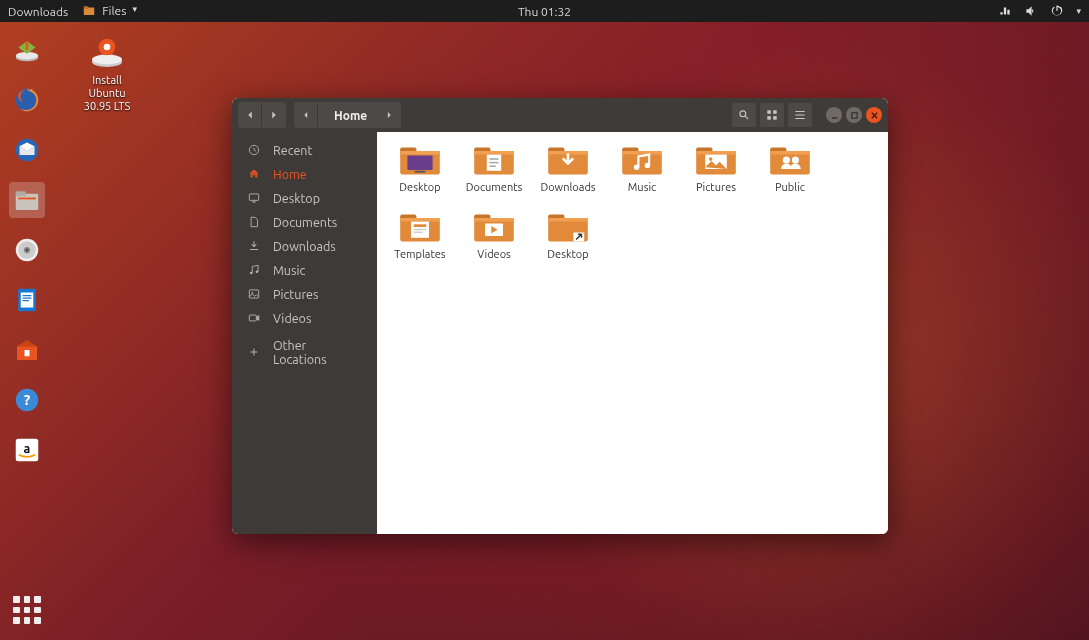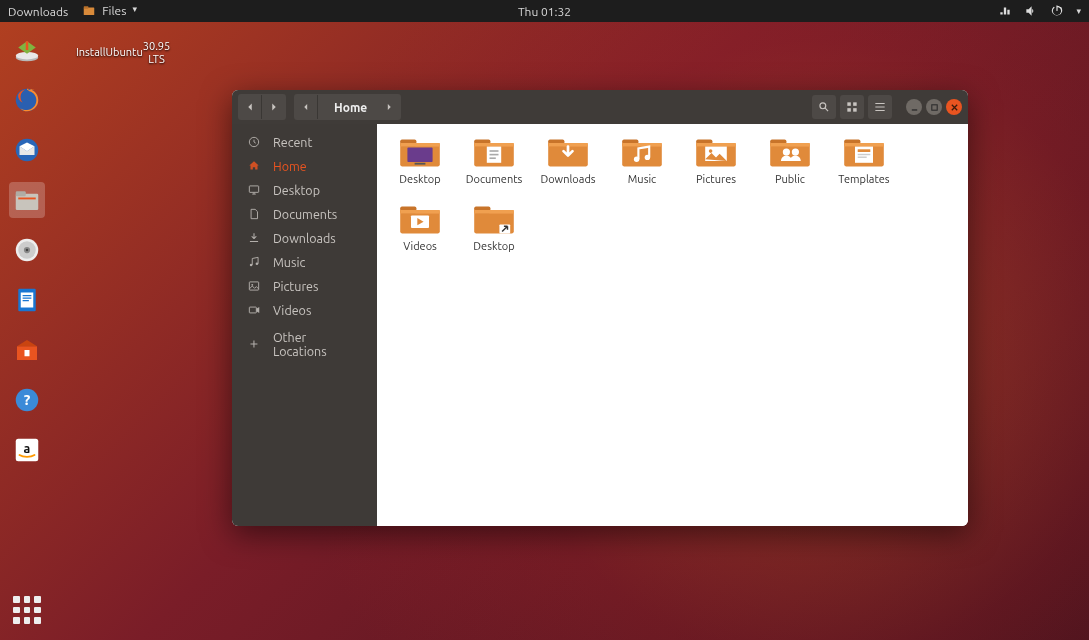--- a/index.html
+++ b/index.html
@@ -44,29 +44,29 @@
 .dock-bottom { margin-top:auto; margin-bottom:12px; }
 .apps-grid {
   width:28px; height:28px; display:grid; grid-template-columns:repeat(3,1fr);
   grid-template-rows:repeat(3,1fr); gap:4px;
 }
 .apps-grid span { background:#eee; border-radius:1px; }
 
 
 .desk-icon {
   position:absolute; top:32px; left:76px; width:62px;
-  display:flex; flex-direction:row; align-items:center;
+  display:flex; flex-direction:column; align-items:center;
   color:#fff; font-size:11px; text-align:center; text-shadow:0 1px 2px #000;
 }
 .desk-icon svg { width:40px; height:40px; margin-bottom:2px;}
 .desk-icon span { line-height:1.2;}
 
 
 .filewin {
-  position:absolute; top:90px; left:232px; width:736px; height:436px;
+  position:absolute; top:98px; left:232px; width:656px; height:436px;
   background:#fff; border-radius:6px; overflow:hidden;
   box-shadow:0 8px 30px rgba(0,0,0,0.5);
   display:flex; flex-direction:column; z-index:30;
 }
 .titlebar {
   height:34px; background:#3f3b38; display:flex; align-items:center;
   padding:0 6px; gap:4px;
 }
 .tb-btn {
   height:24px; min-width:24px; border-radius:3px;

